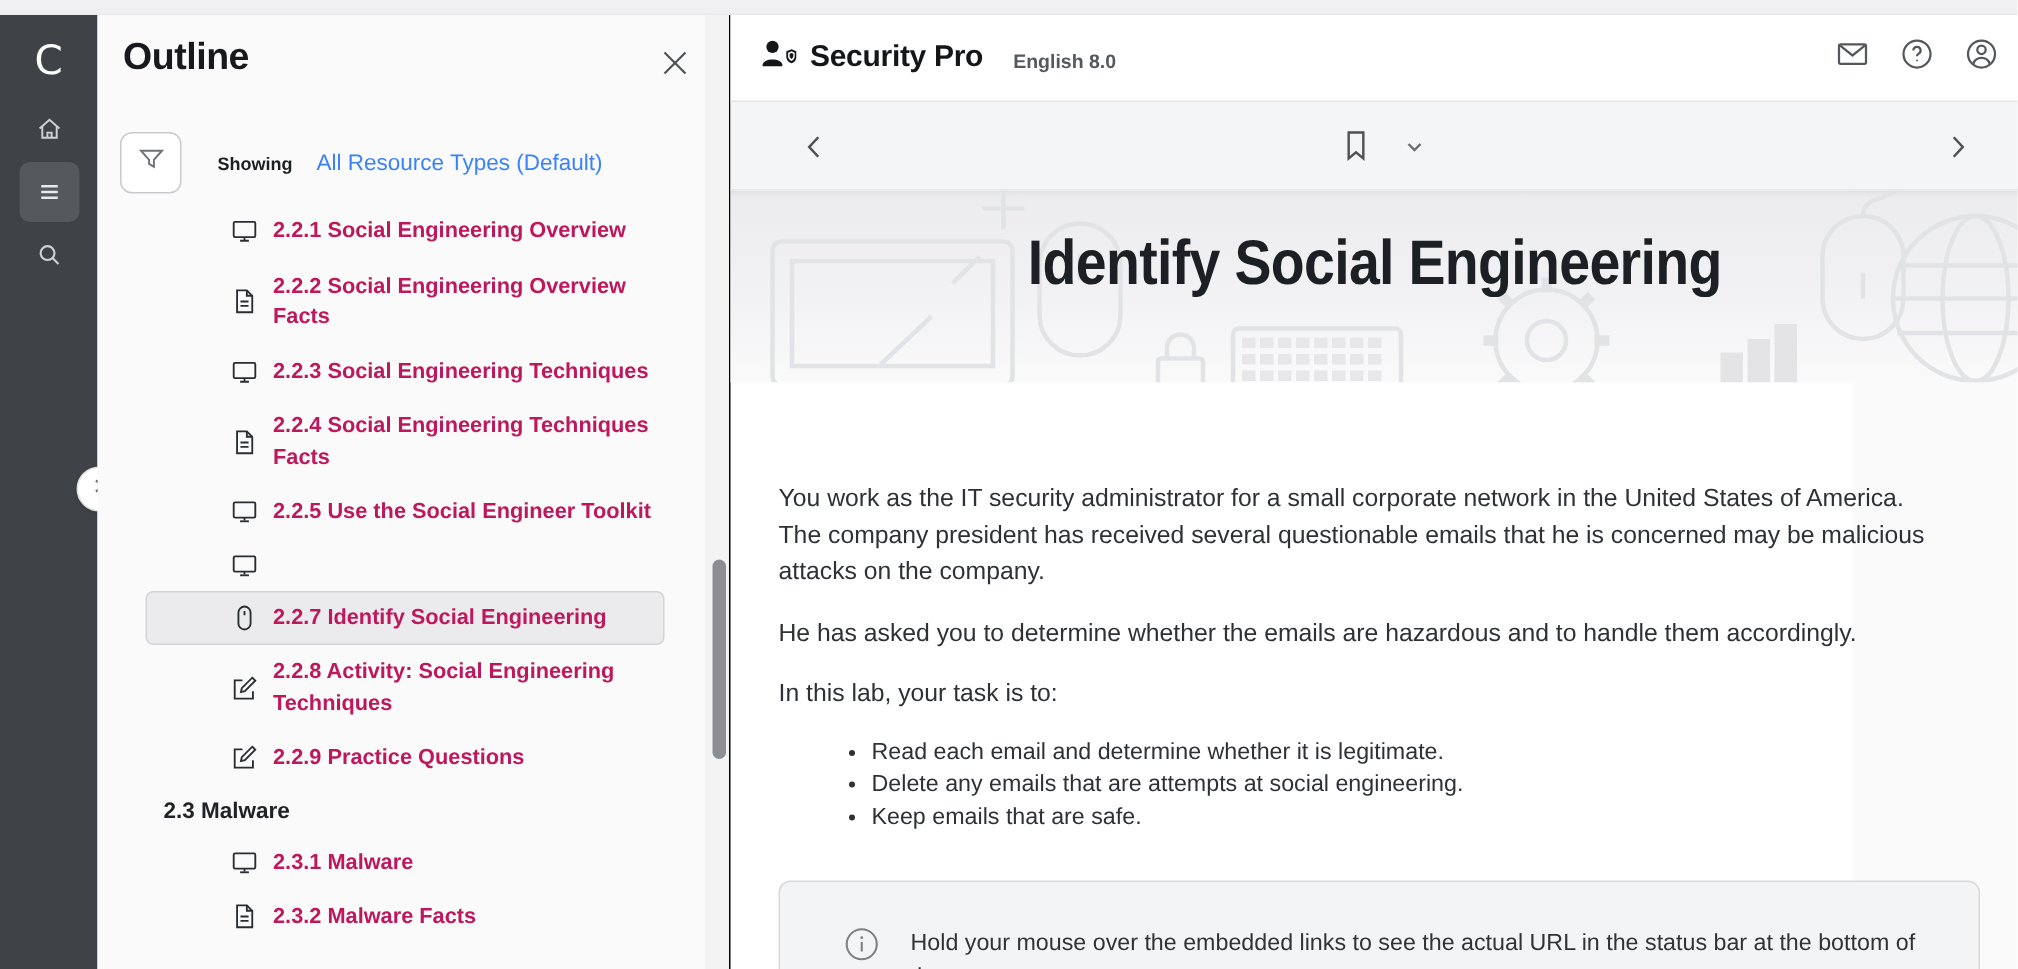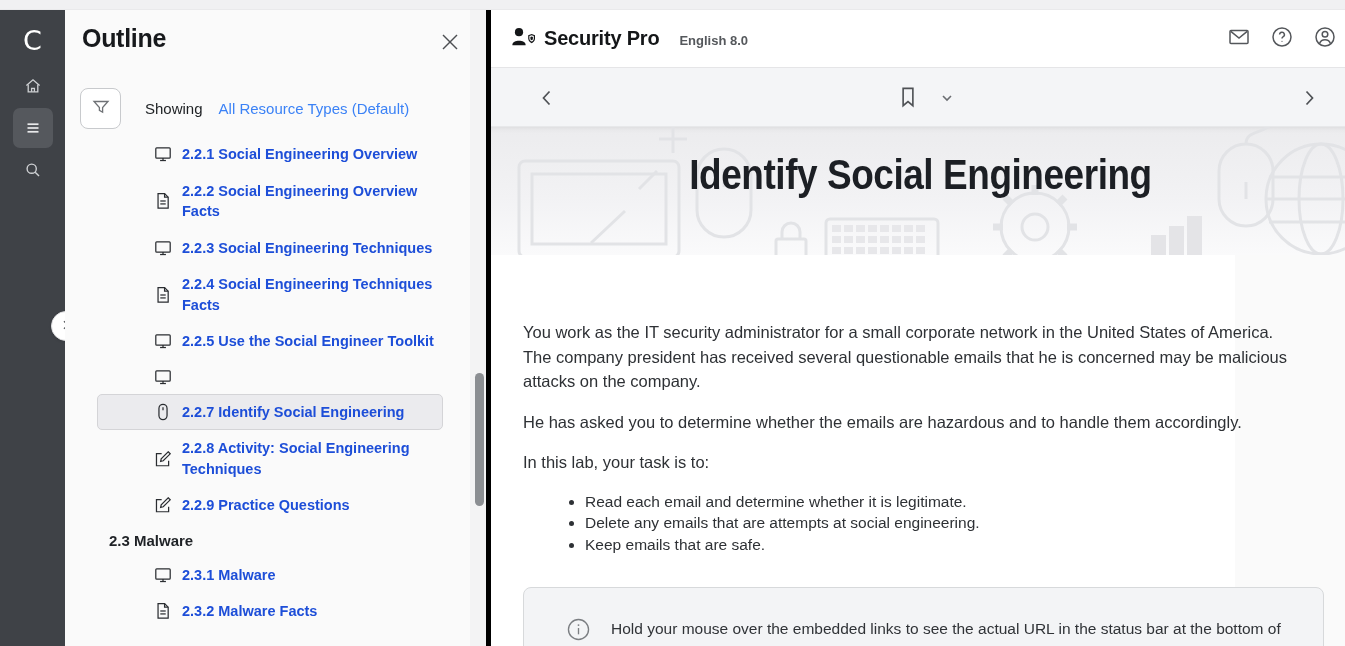--- a/index.html
+++ b/index.html
@@ -24,37 +24,37 @@
     display:flex; align-items:center; justify-content:center; cursor:pointer; }
 
   
   .outline { position:absolute; left:65px; top:10px; width:421px; height:636px; background:#fafafa; }
   .outline-title { position:absolute; left:17px; top:14px; font-size:25px; font-weight:700; color:#17191c; letter-spacing:-0.3px; }
   .outline-close { position:absolute; left:373px; top:20px; width:24px; height:24px; cursor:pointer; }
 
   .filter-row { position:absolute; left:15px; top:78px; display:flex; align-items:center; }
   .filter-btn { width:41px; height:41px; background:#fff; border:1px solid #c8cacd; border-radius:8px;
     display:flex; align-items:center; justify-content:center; cursor:pointer; }
-  .filter-showing { margin-left:24px; font-size:15px; font-weight:400; color:#1d2023; }
+  .filter-showing { margin-left:24px; font-size:12px; font-weight:700; color:#1d2023; }
   .filter-value { margin-left:16px; font-size:15px; color:#3b82f6; }
 
   .o-list { position:absolute; left:32px; top:126px; width:346px; }
   .o-row { display:flex; align-items:center; gap:8px; padding:8px 3px 8px 55px; cursor:pointer; }
   .o-row .o-ic { flex:0 0 22px; width:22px; display:flex; justify-content:center; }
-  .o-row .o-label { font-size:14.5px; font-weight:700; color:#1d4ed8; line-height:20.5px; }
+  .o-row .o-label { font-size:14.5px; font-weight:700; color:#be185d; line-height:20.5px; }
   .o-row.active { background:#ebebee; border:1px solid #d4d4d7; border-radius:5px; padding:7px 2px 7px 54px;align-items:center; }
   .o-section { padding:8px 0 8px 12px; font-size:15px; font-weight:700; color:#1f2226; cursor:pointer; }
   .o-list svg { display:block; }
 
   
   .o-sb-track { position:absolute; left:470px; top:10px; width:16px; height:636px; background:#f3f3f4; }
   .o-sb-thumb { position:absolute; left:475px; top:373px; width:9px; height:133px; border-radius:5px; background:#8b8e92; cursor:pointer; }
 
   
-  .main { position:absolute; left:486px; top:10px; width:749px; height:636px; background:#fff; border-left:5px solid #000000; }
+  .main { position:absolute; left:486px; top:10px; width:749px; height:636px; background:#fff; border-left:1px solid #000000; }
 
   .main-header { position:absolute; left:0; top:0; width:859px; height:58px; background:#fff; border-bottom:1px solid #e5e5e7;
     display:flex; align-items:center; }
   .mh-logo { margin-left:18px; }
   .mh-title { margin-left:9px; font-size:20px; font-weight:700; color:#141618; letter-spacing:-0.2px; }
   .mh-edition { margin-left:20px; font-size:13px; font-weight:700; color:#55585c; position:relative; top:2px; }
   .mh-icons { margin-left:auto; margin-right:12px; display:flex; align-items:center; gap:17px; }
   .mh-iconbtn { width:26px; height:26px; display:flex; align-items:center; justify-content:center; cursor:pointer; }
 
   .navbar { position:absolute; left:0; top:58px; width:859px; height:59px; background:#f4f5f7;

